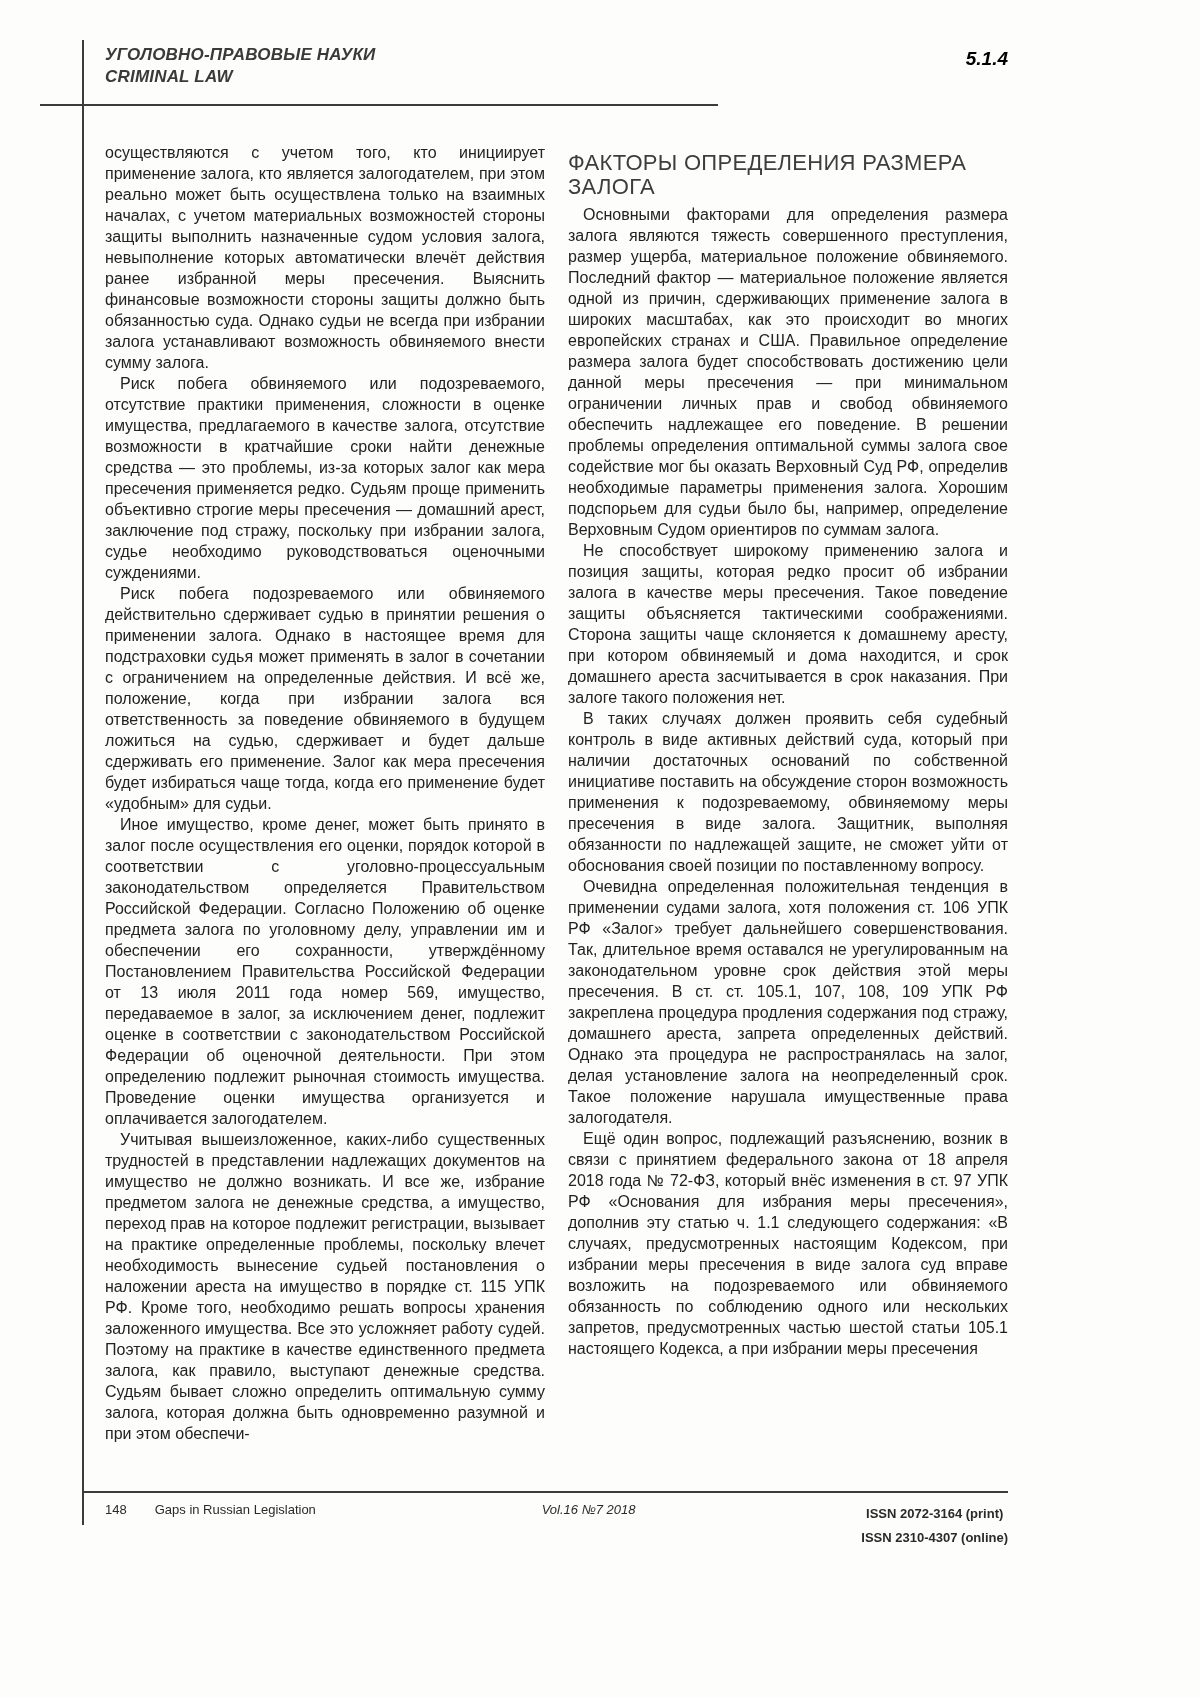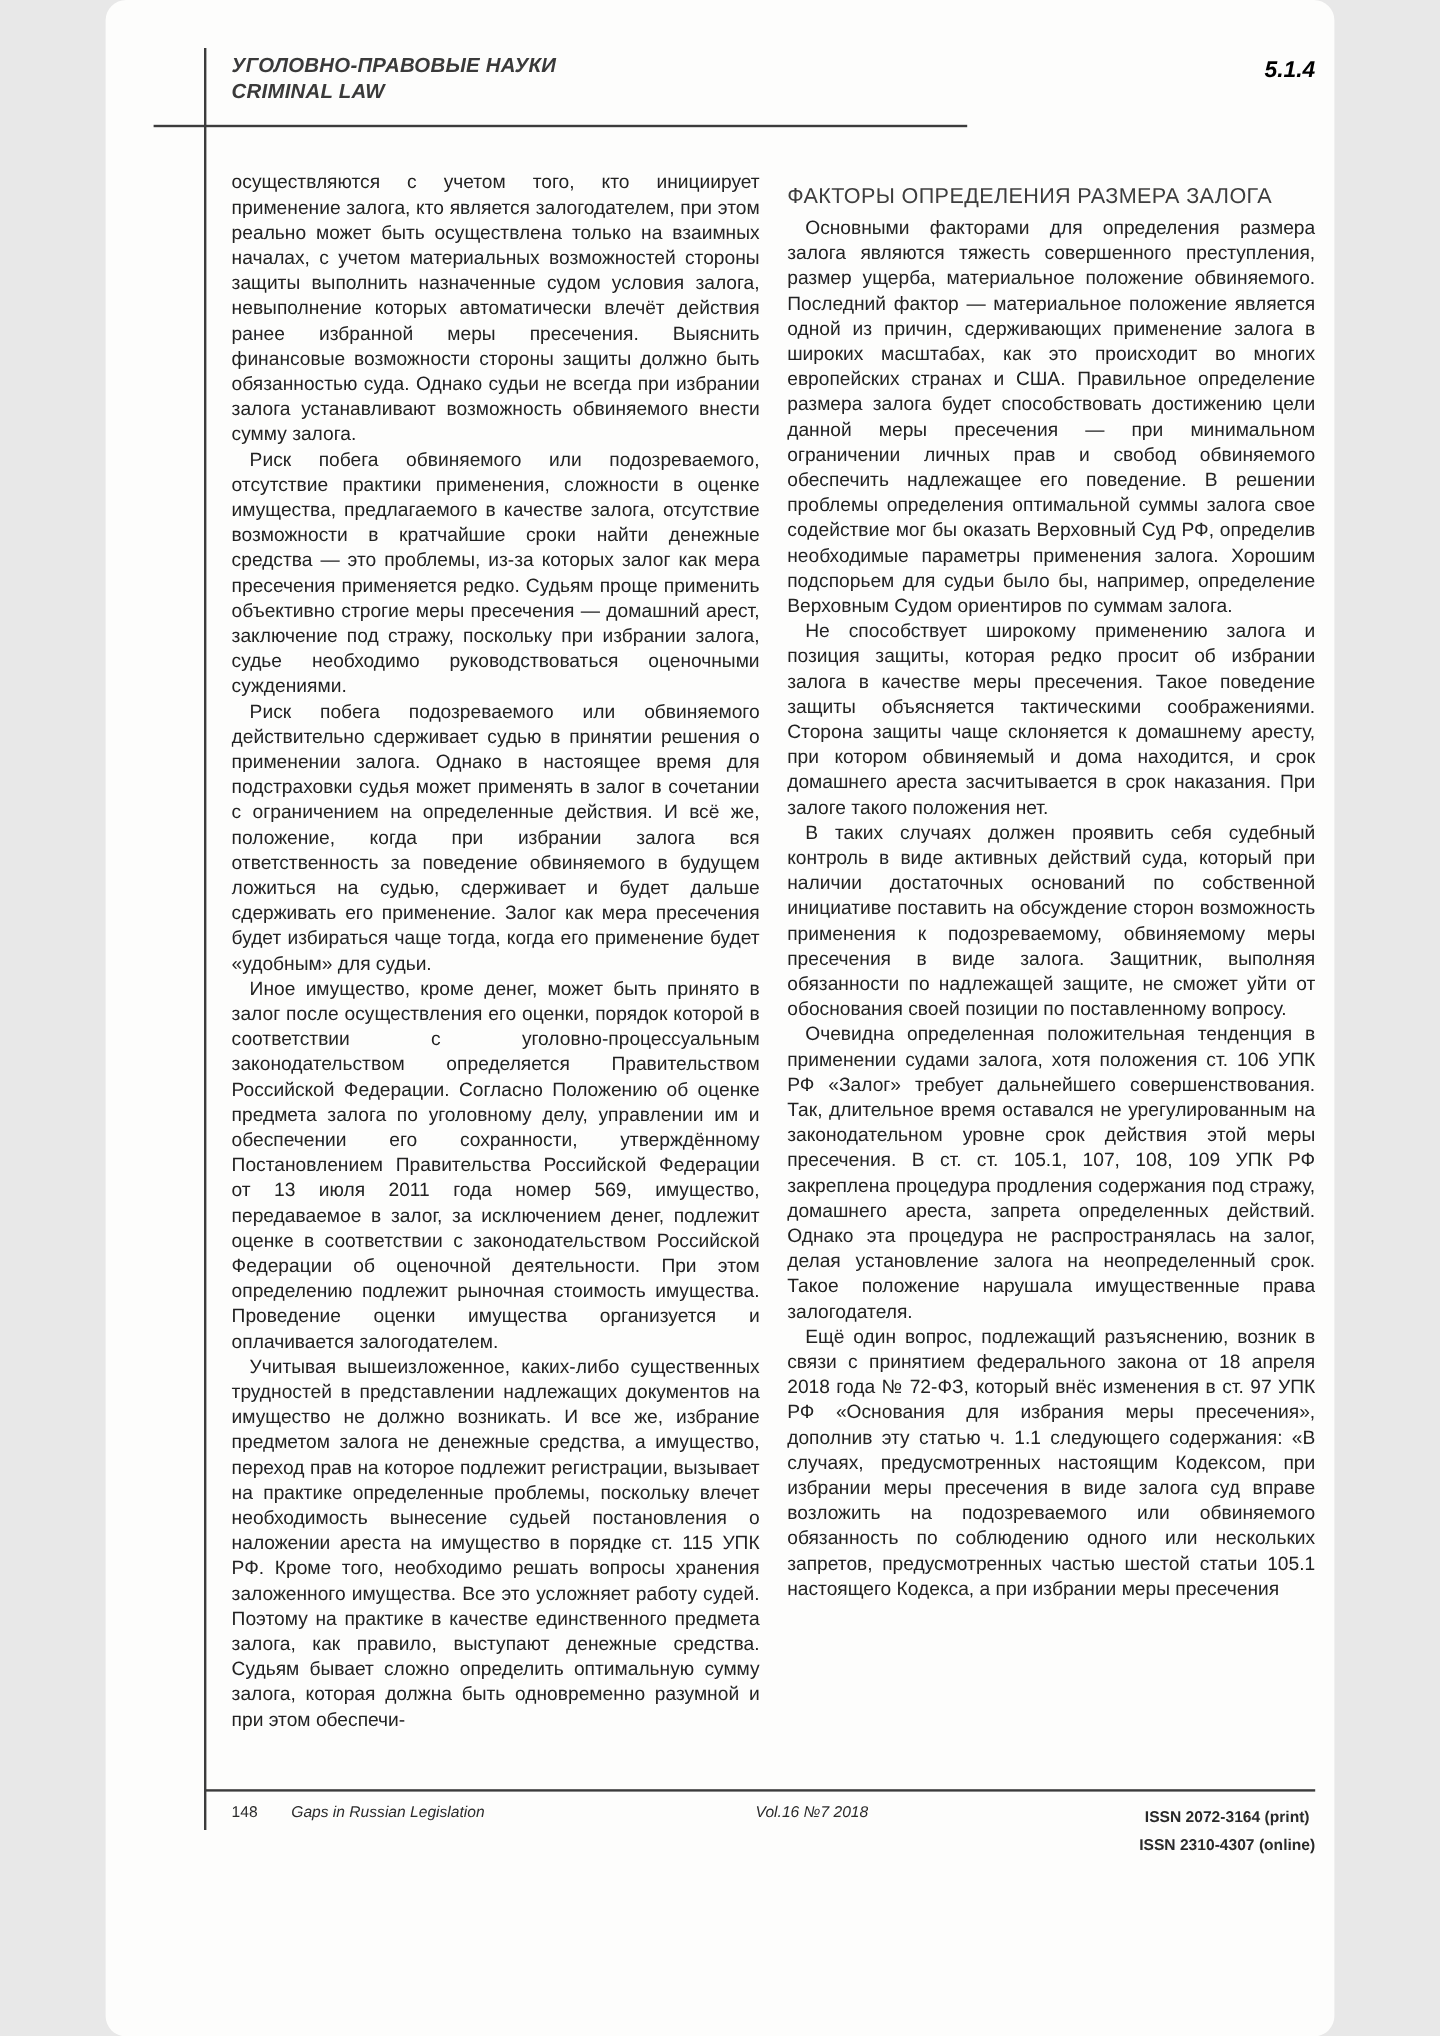--- a/index.html
+++ b/index.html
@@ -1,25 +1,24 @@
 <!DOCTYPE html>
 <html lang="ru"><head>
 <meta charset="utf-8">
 <style>
   html, body { margin: 0; padding: 0; background: #e8e8e8; }
   .page {
     position: relative;
-    width: 1024px;
+    width: 1200px;
     height: 1697px;
     margin: 0 auto;
     background: #fdfdfc;
     font-family: "Liberation Sans", sans-serif;
     color: #1d1d1d;
     overflow: hidden;
-    border-radius: 17px;
   }
   .vrule {
     position: absolute;
     left: 82px; top: 40px;
     width: 2px; height: 1485px;
     background: #3c3c3c;
   }
   .page-header {
     position: absolute;
     left: 105px; top: 44px;
@@ -64,21 +63,21 @@
     line-height: 21px;
     text-align: justify;
     text-indent: 15px;
     hyphens: auto;
     -webkit-hyphens: auto;
     color: #222;
   }
   .para.no-indent { text-indent: 0; }
   .section-heading {
     margin: 9px 0 5px 0;
-    font-size: 18px;
+    font-size: 22px;
     font-weight: normal;
     line-height: 24px;
     letter-spacing: 0.3px;
     color: #3d3d3d;
   }
   .footer-rule {
     position: absolute;
     left: 82px; top: 1491px;
     width: 926px; height: 2px;
     background: #3c3c3c;
@@ -88,21 +87,21 @@
     left: 105px; top: 1502px;
     width: 903px;
     display: flex;
     justify-content: space-between;
     align-items: flex-start;
     font-size: 13px;
     color: #2a2a2a;
   }
   .footer-left { display: flex; gap: 28px; align-items: baseline; }
   .page-num { font-style: normal; }
-  .journal-name { font-style: italic; }
+  .journal-name { }
   .footer-center { font-style: italic; }
   .footer-right {
     text-align: center;
     font-weight: bold;
     line-height: 24px;
   }
 </style>
 </head>
 <body>
 

